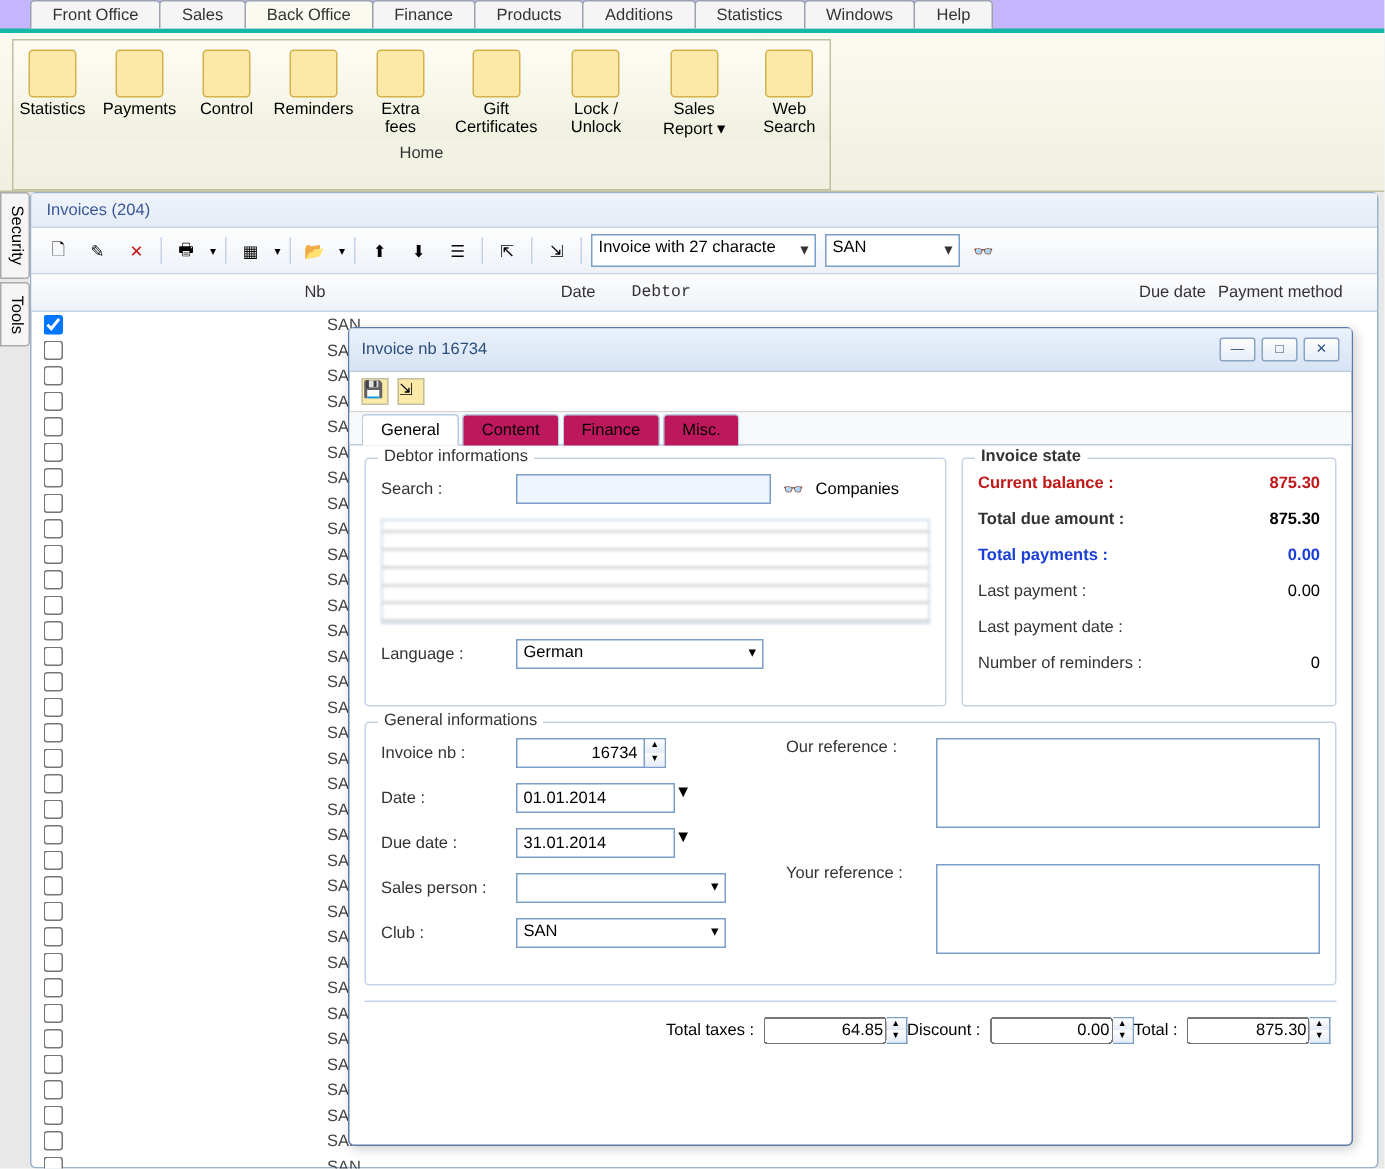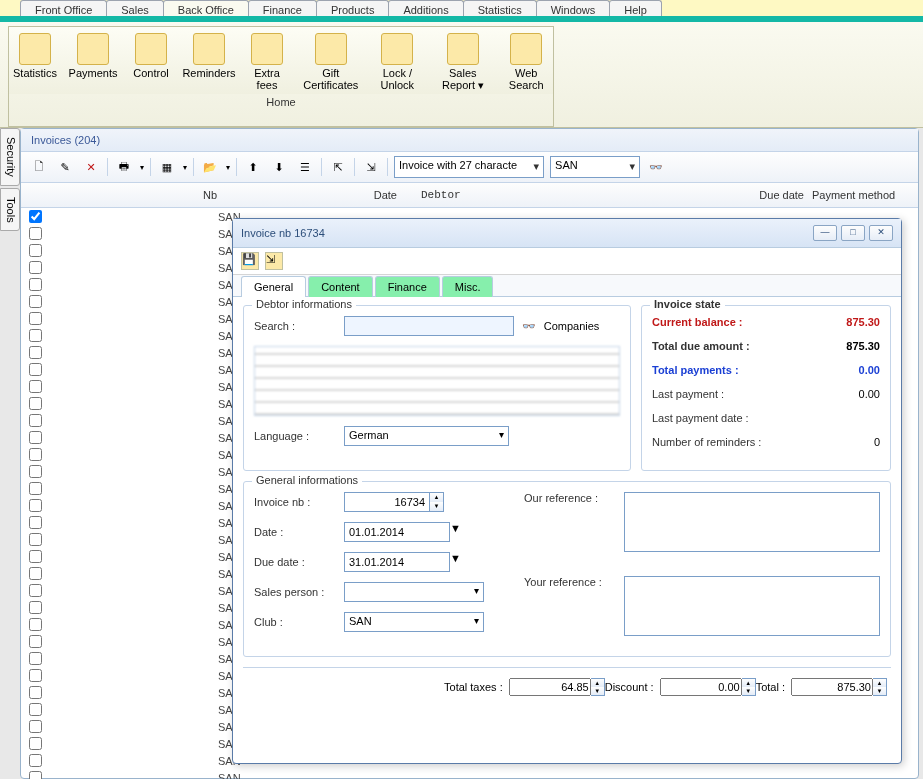--- a/index.html
+++ b/index.html
@@ -1,19 +1,19 @@
 <!DOCTYPE html>
 <html><head>
 <meta charset="utf-8">
 <style>
 * { box-sizing: border-box; margin: 0; padding: 0; font-family: Tahoma, Arial, sans-serif; font-size: 11px; }
 body { background: #e8e8e8; width: 923px; height: 779px; overflow: hidden; position: relative; }
 
 
-.menu-tabs { display: flex; background: #fef9c3; border-bottom: 6px solid #14b8a6; height: 22px; padding-left: 20px; text-align: center; }
+.menu-tabs { display: flex; background: #c4b5fd; border-bottom: 3px solid #14b8a6; height: 22px; padding-left: 20px; text-align: center; }
 .menu-tab { padding: 3px 14px; border: 1px solid #9ca3af; border-bottom: none; margin-right: -1px; background: #f5f5f5; cursor: pointer; border-radius: 3px 3px 0 0; color: #333; }
 .menu-tab.active { background: #fafaf0; position: relative; z-index: 2; font-weight: normal; }
 
 
 .ribbon { background: linear-gradient(#fafaf0, #f0f0e0); border-bottom: 1px solid #c0c0a0; padding: 4px 8px 0 8px; }
 .ribbon-items { display: flex; gap: 6px; border: 1px solid #c0c0a0; border-bottom: none; background: linear-gradient(#fdfdf5,#f0f0e0); padding-top: 4px; width: 546px; }
 .ribbon-item { display: flex; flex-direction: column; align-items: center; padding: 2px 6px; cursor: pointer; min-width: 52px; text-align: center; }
 .ribbon-item .ico { width: 32px; height: 32px; background: #fce9a8; border: 1px solid #d4b24a; border-radius: 3px; margin-bottom: 2px; }
 .ribbon-label { text-align: center; font-size: 11px; color: #333; padding: 2px 0 18px 0; border: 1px solid #c0c0a0; border-top: none; width: 546px; }
 
@@ -48,21 +48,21 @@
 
 .dialog { position: absolute; left: 232px; top: 218px; width: 670px; height: 546px; background: #fff; border: 1px solid #5a7ba8; border-radius: 4px; box-shadow: 2px 2px 8px rgba(0,0,0,.2); }
 .dlg-title { display: flex; justify-content: space-between; align-items: center; padding: 6px 8px; background: linear-gradient(#eaf1fb,#d7e4f5); border-bottom: 1px solid #b8cce0; color: #2c4e7a; }
 .dlg-title .wbtns { display: flex; gap: 4px; }
 .wbtn { width: 24px; height: 16px; border: 1px solid #8aa5c4; background: linear-gradient(#fdfdfd,#e6edf7); border-radius: 2px; text-align: center; font-size: 9px; cursor: pointer; line-height: 13px; }
 
 .dlg-tools { display: flex; align-items: center; gap: 6px; padding: 4px 8px; border-bottom: 1px solid #d5d5d5; }
 .dlg-tools .ico-sm { width: 18px; height: 18px; border: 1px solid #c0c0a0; background: #fce9a8; cursor: pointer; }
 
 .dlg-tabs { display: flex; padding: 0 8px; border-bottom: 1px solid #b8cce0; background: #f7f9fc; }
-.dlg-tab { padding: 4px 12px; border: 1px solid #b8cce0; border-bottom: none; margin-right: 2px; background: #86efac; cursor: pointer; border-radius: 3px 3px 0 0; position: relative; top: 1px; }
+.dlg-tab { padding: 4px 12px; border: 1px solid #b8cce0; border-bottom: none; margin-right: 2px; background: #be185d; cursor: pointer; border-radius: 3px 3px 0 0; position: relative; top: 1px; }
 .dlg-tab.active { background: #fff; }
 
 .dlg-body { padding: 8px 10px; }
 .two-col { display: flex; gap: 10px; }
 
 
 .grp { border: 1px solid #c4d4e8; border-radius: 3px; padding: 10px; margin-bottom: 10px; position: relative; }
 .grp-title { position: absolute; top: -8px; left: 8px; background: #fff; padding: 0 4px; color: #333; }
 .grp-title.bold { font-weight: bold; }
 

